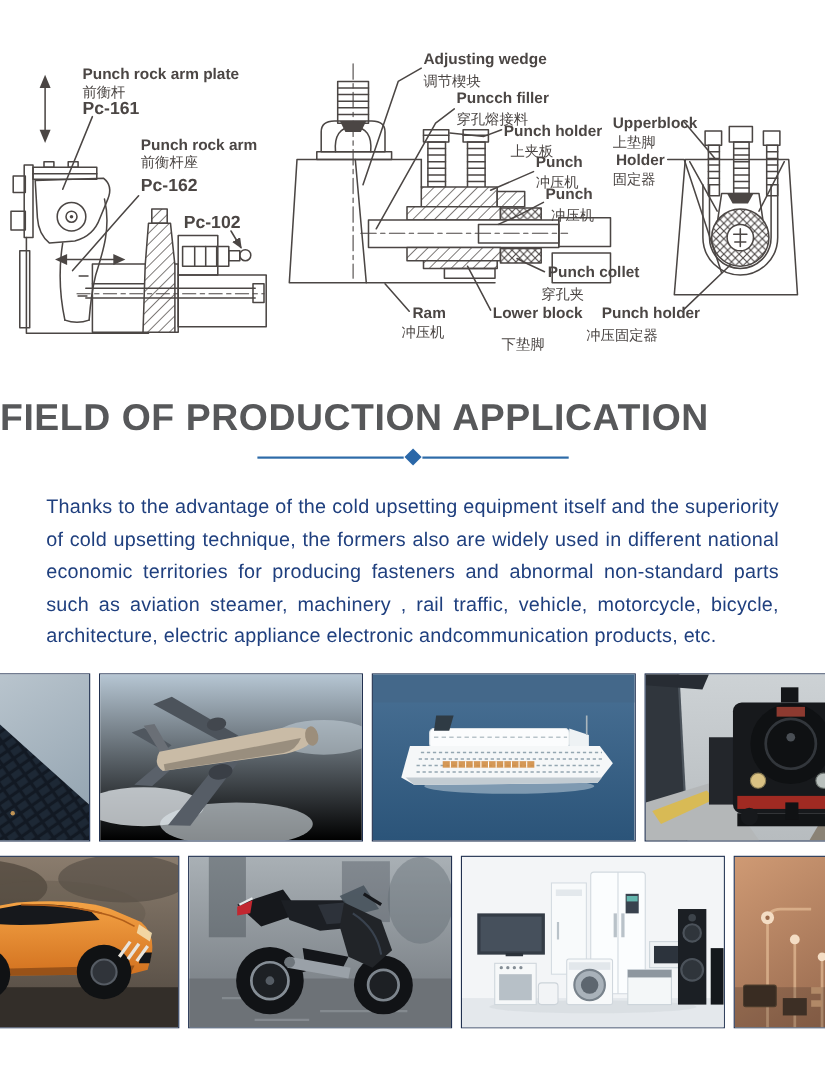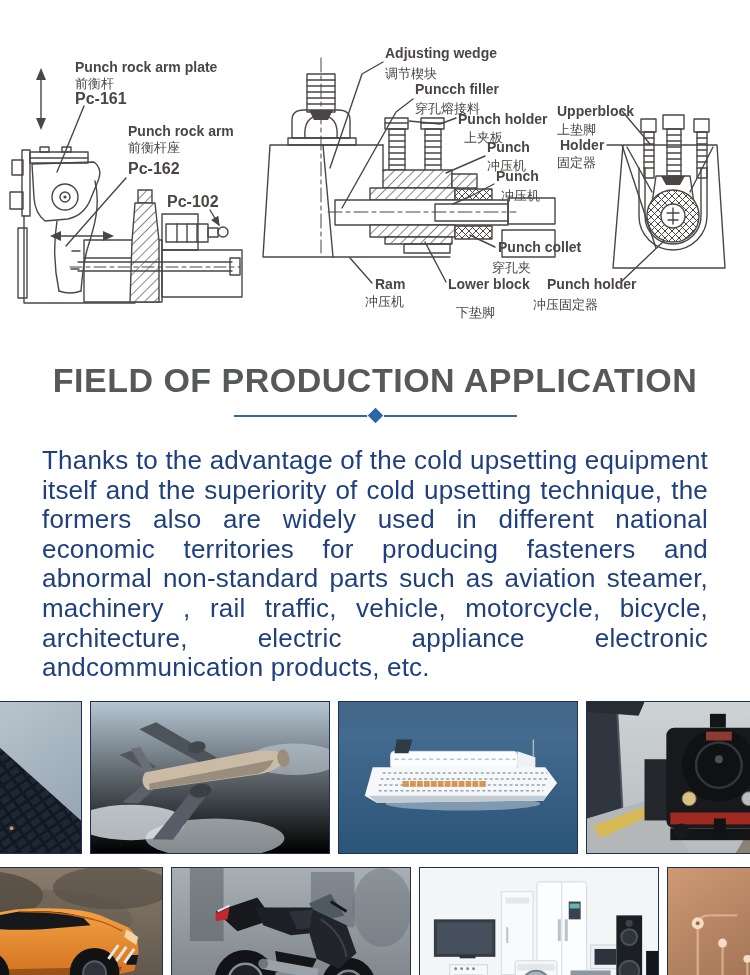--- a/index.html
+++ b/index.html
@@ -3,26 +3,26 @@
 <meta charset="utf-8">
 <style>
   html,body{margin:0;padding:0;background:#ffffff;}
   .page{width:750px;height:975px;overflow:hidden;background:#fff;position:relative;
         font-family:"Liberation Sans","DejaVu Sans",sans-serif;}
   .diagram-svg{display:block;}
   .t-en{font:bold 14px "Liberation Sans","DejaVu Sans",sans-serif;fill:#4b4644;}
   .t-zh{font:13px "Liberation Sans","DejaVu Sans",sans-serif;fill:#4b4644;}
   .t-code{font:bold 16px "Liberation Sans","DejaVu Sans",sans-serif;fill:#4b4644;}
   .ln{stroke:#4b4644;stroke-width:1.4;fill:none;stroke-linecap:round;stroke-linejoin:round;}
-  h1.sec-title{margin:14px 0 0 0;text-align:center;font-size:34px;line-height:42px;
+  h1.sec-title{margin:14px 0 0 0;text-align:left;font-size:34px;line-height:42px;
      font-weight:bold;color:#57585a;letter-spacing:0.5px;}
   .divider{display:flex;align-items:center;justify-content:center;margin-top:8px;height:13px;}
   .dline{width:133px;height:2px;background:#2d6ba8;}
   .diamond{width:11px;height:11px;background:#2a67a8;transform:rotate(45deg);margin:0 3px;}
-  p.desc{width:666px;margin:24px auto 0 auto;font-size:26px;line-height:29.6px;
+  p.desc{width:666px;margin:24px auto 0 auto;font-size:18px;line-height:29.6px;
      color:#1f3f7e;text-align:justify;letter-spacing:0.2px;}
   .gallery{margin-top:18px;width:750px;overflow:hidden;}
   .grow{display:flex;gap:8px;}
   .grow1{margin-left:-158px;margin-bottom:13px;}
   .grow2{margin-left:-77px;}
   .tile{flex:0 0 240px;height:153px;margin:0;border:1px solid #223150;
         box-sizing:border-box;overflow:hidden;background:#dfe5ea;}
   .grow2 .tile{height:157px;}
   .tile svg{display:block;width:100%;height:100%;}
 </style>

